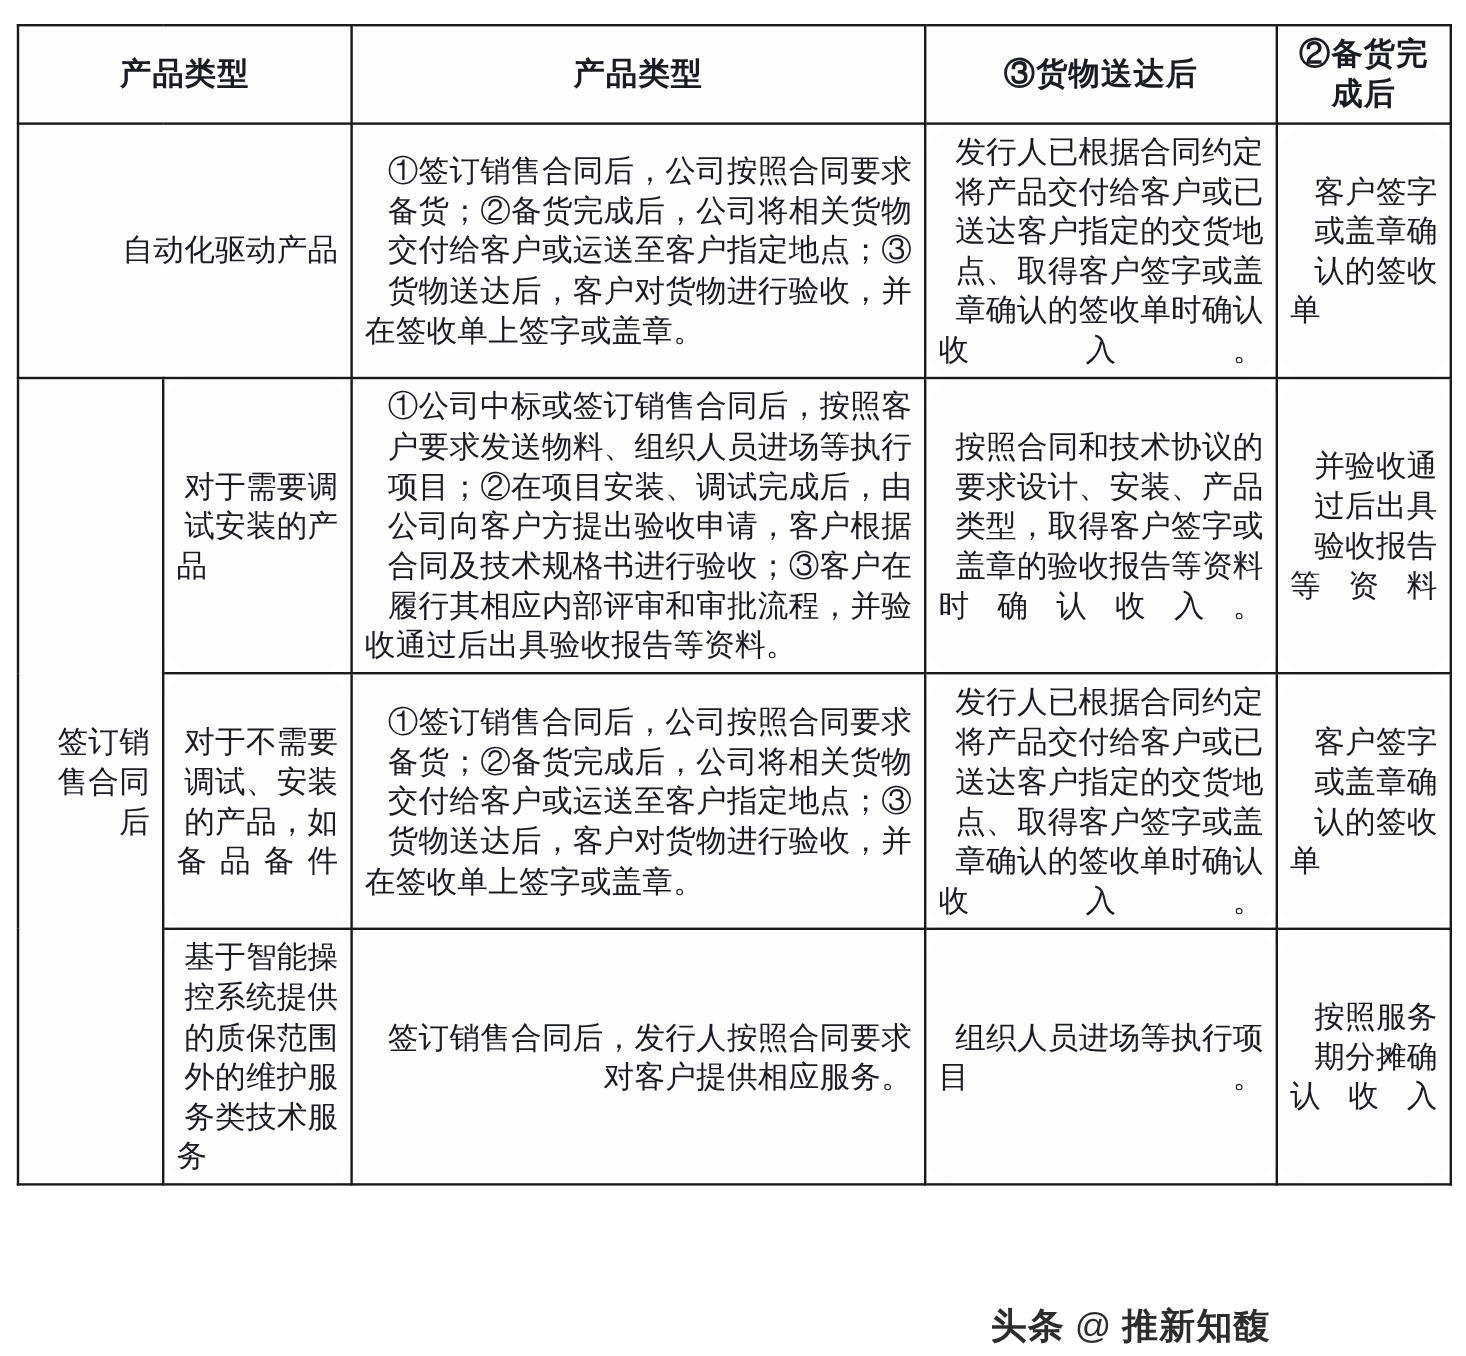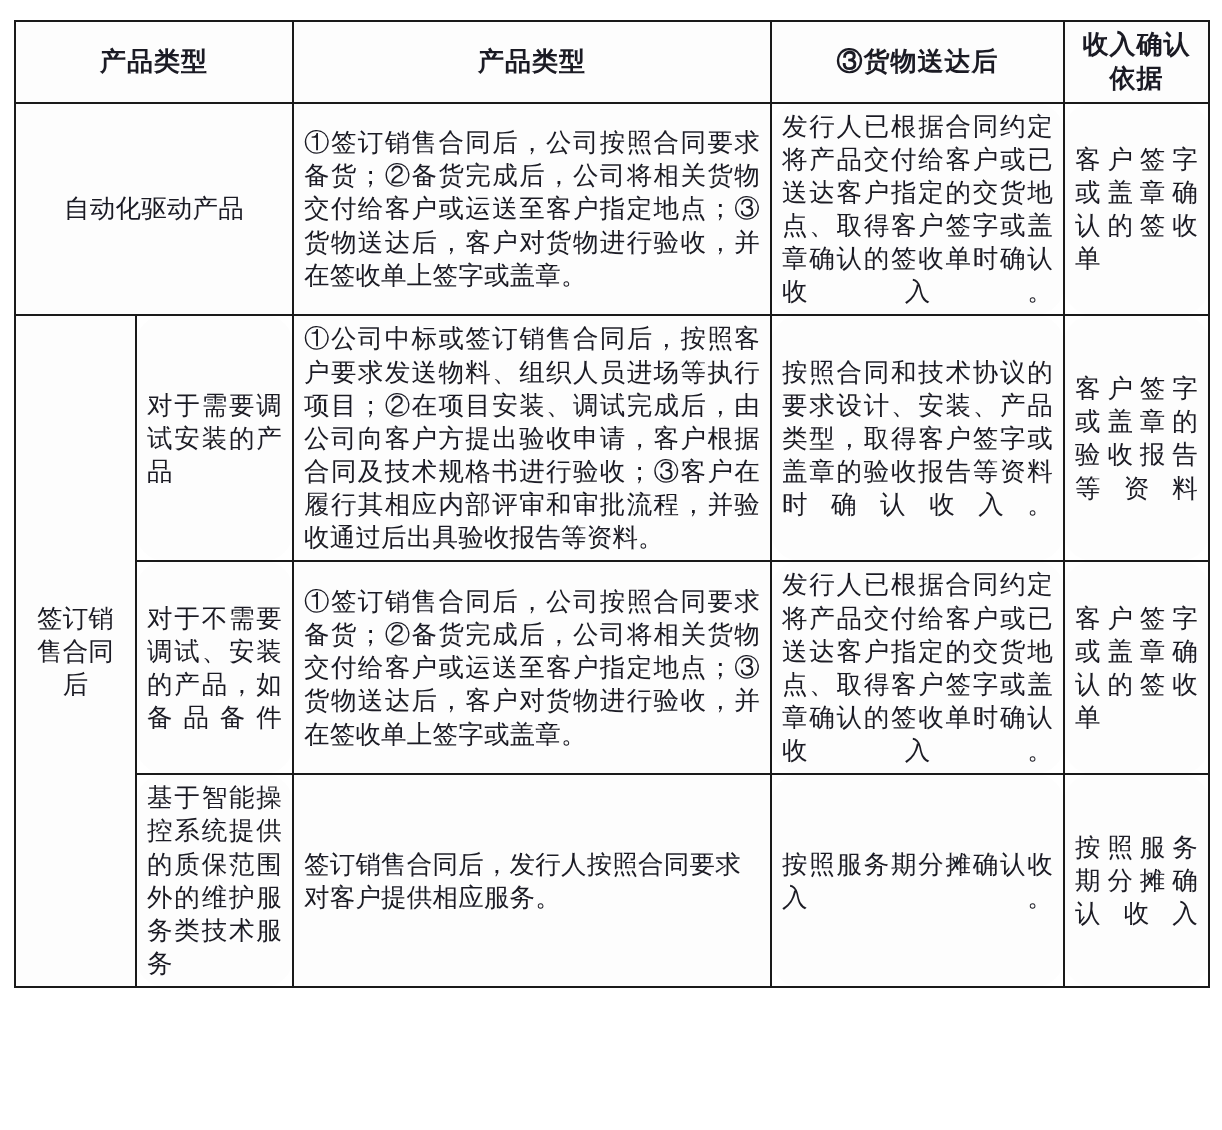--- a/index.html
+++ b/index.html
@@ -37,20 +37,21 @@
   table.rev-table td,
   table.rev-table th {
     border: 2px solid #1a1a1a;
     padding: 6px 10px;
     vertical-align: middle;
     color: #1b1b24;
     font-size: 25.5px;
     line-height: 1.30;
     letter-spacing: 0.2px;
     background: #fdfdfd;
+    text-align: right;
   }
 
   table.rev-table th {
     font-weight: bold;
     text-align: center;
     font-size: 26px;
     letter-spacing: 1px;
     height: 62px;
   }
 
@@ -114,51 +115,56 @@
       <col class="c-process">
       <col class="c-timing">
       <col class="c-basis">
     </colgroup>
 
     <thead>
       <tr>
         <th colspan="2">产品类型</th>
         <th>产品类型</th>
         <th>③货物送达后</th>
-        <th>收入确认依据</th>
+        <th>②备货完成后</th>
       </tr>
     </thead>
 
     <tbody>
 
       <tr>
         <td colspan="2" class="cell-center v-mid">自动化驱动产品</td>
         <td class="cell-justify v-mid narrow">①签订销售合同后，公司按照合同要求备货；②备货完成后，公司将相关货物交付给客户或运送至客户指定地点；③货物送达后，客户对货物进行验收，并在签收单上签字或盖章。</td>
         <td class="cell-just-all v-mid narrow">发行人已根据合同约定将产品交付给客户或已送达客户指定的交货地点、取得客户签字或盖章确认的签收单时确认收入。</td>
         <td class="cell-just-all v-mid narrow">客户签字或盖章确认的签收单</td>
       </tr>
 
       <tr>
         <td rowspan="3" class="cell-center v-mid">签订销售合同后</td>
         <td class="cell-just-all v-mid narrow">对于需要调试安装的产品</td>
         <td class="cell-justify v-mid narrow">①公司中标或签订销售合同后，按照客户要求发送物料、组织人员进场等执行项目；②在项目安装、调试完成后，由公司向客户方提出验收申请，客户根据合同及技术规格书进行验收；③客户在履行其相应内部评审和审批流程，并验收通过后出具验收报告等资料。</td>
         <td class="cell-just-all v-mid narrow">按照合同和技术协议的要求设计、安装、产品类型，取得客户签字或盖章的验收报告等资料时确认收入。</td>
-        <td class="cell-just-all v-mid narrow">客户签字或盖章的验收报告等资料</td>
+        <td class="cell-just-all v-mid narrow">并验收通过后出具验收报告等资料</td>
       </tr>
 
       <tr>
         <td class="cell-just-all v-mid narrow">对于不需要调试、安装的产品，如备品备件</td>
         <td class="cell-justify v-mid narrow">①签订销售合同后，公司按照合同要求备货；②备货完成后，公司将相关货物交付给客户或运送至客户指定地点；③货物送达后，客户对货物进行验收，并在签收单上签字或盖章。</td>
         <td class="cell-just-all v-mid narrow">发行人已根据合同约定将产品交付给客户或已送达客户指定的交货地点、取得客户签字或盖章确认的签收单时确认收入。</td>
         <td class="cell-just-all v-mid narrow">客户签字或盖章确认的签收单</td>
       </tr>
 
       <tr>
         <td class="cell-just-all v-mid narrow">基于智能操控系统提供的质保范围外的维护服务类技术服务</td>
         <td class="cell-left v-mid narrow">签订销售合同后，发行人按照合同要求对客户提供相应服务。</td>
-        <td class="cell-just-all v-mid narrow">按照服务期分摊确认收入。</td>
+        <td class="cell-just-all v-mid narrow">组织人员进场等执行项目。</td>
         <td class="cell-just-all v-mid narrow">按照服务期分摊确认收入</td>
       </tr>
     </tbody>
   </table>
 
+  <div class="watermark">
+    <span class="wm-brand">头条</span>
+    <span class="wm-at">@</span>
+    <span class="wm-user">推新知馥</span>
+  </div>
 
 </div>
 
 </body></html>

